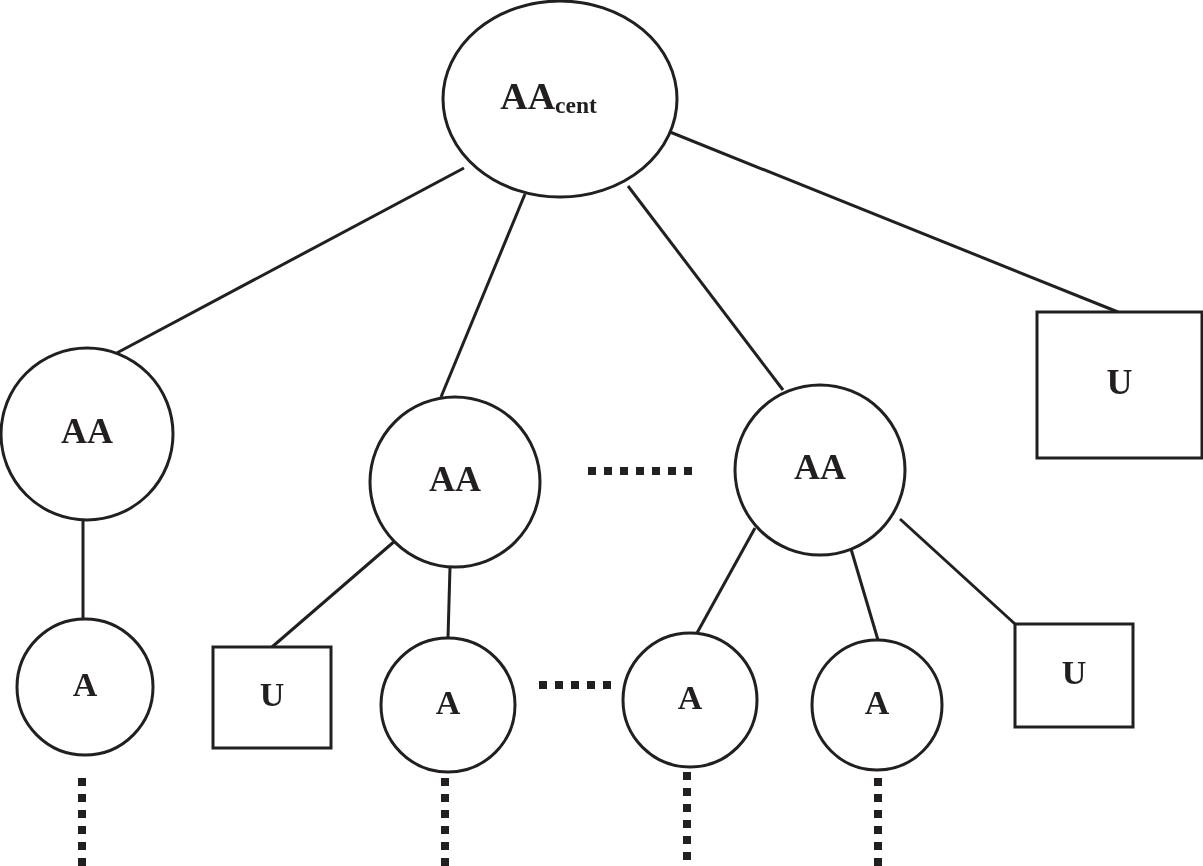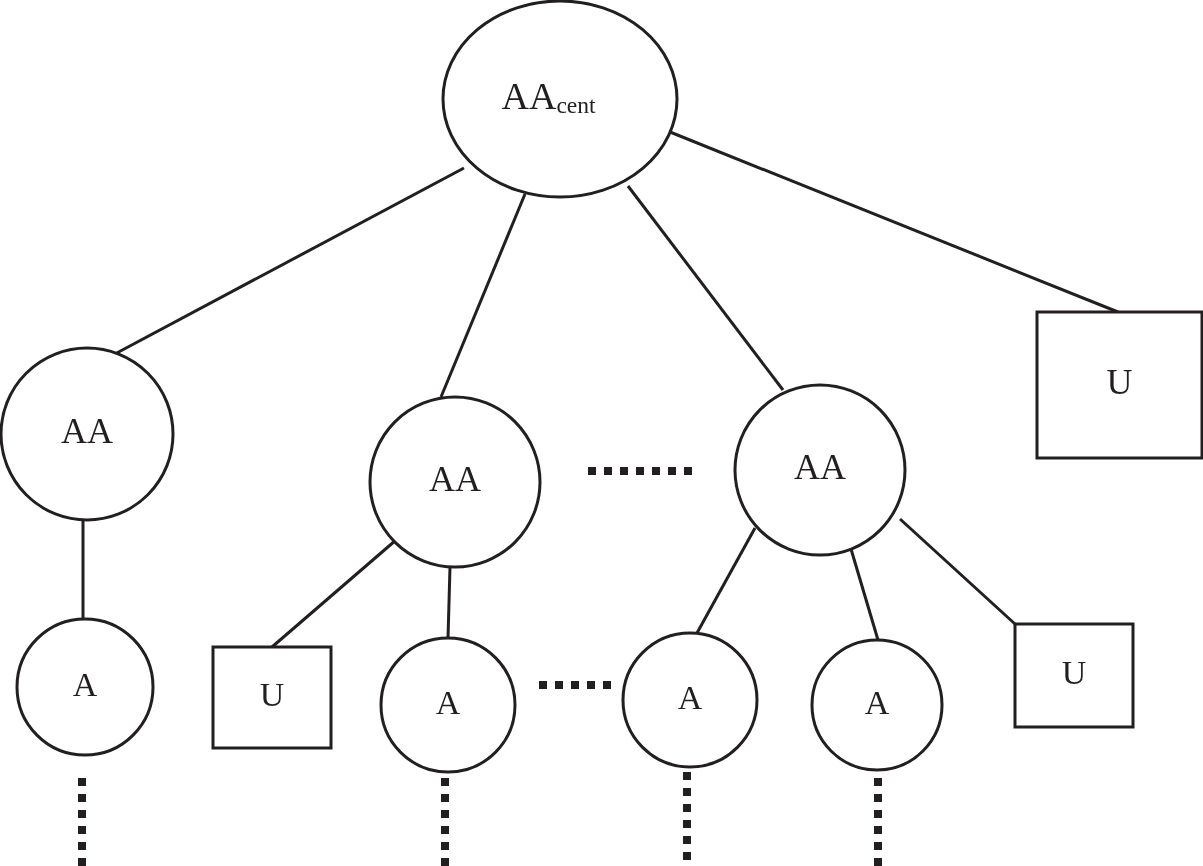--- a/index.html
+++ b/index.html
@@ -11,20 +11,21 @@
     width: 1203px;
     height: 866px;
     overflow: hidden;
     font-family: "Liberation Serif", "DejaVu Serif", serif;
   }
   #diagram-root {
     position: relative;
     width: 1203px;
     height: 866px;
     background: #ffffff;
+    font-weight: bold;
   }
   svg#tree-svg {
     display: block;
     width: 1203px;
     height: 866px;
   }
   .node-shape {
     fill: #ffffff;
     stroke: #231f20;
   }

